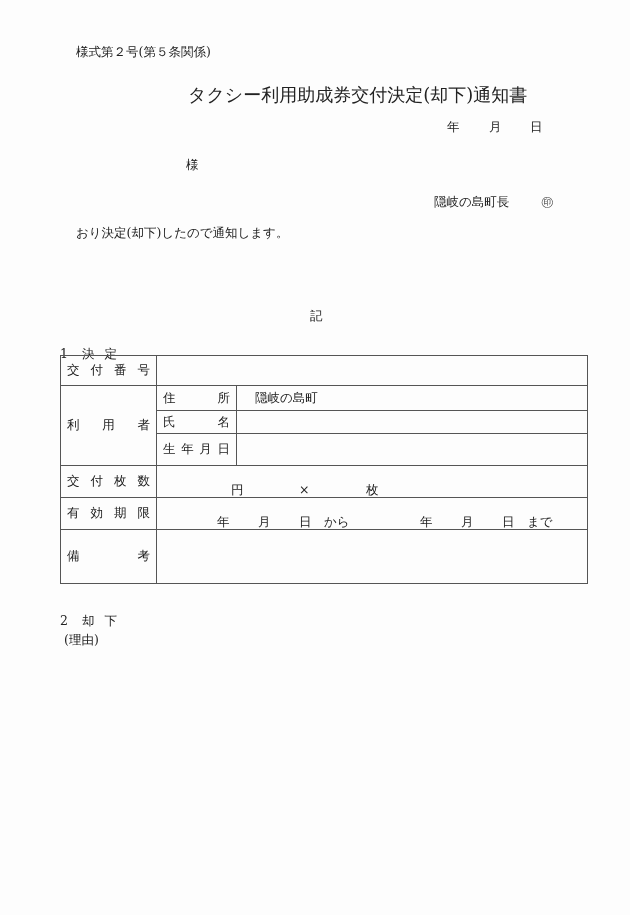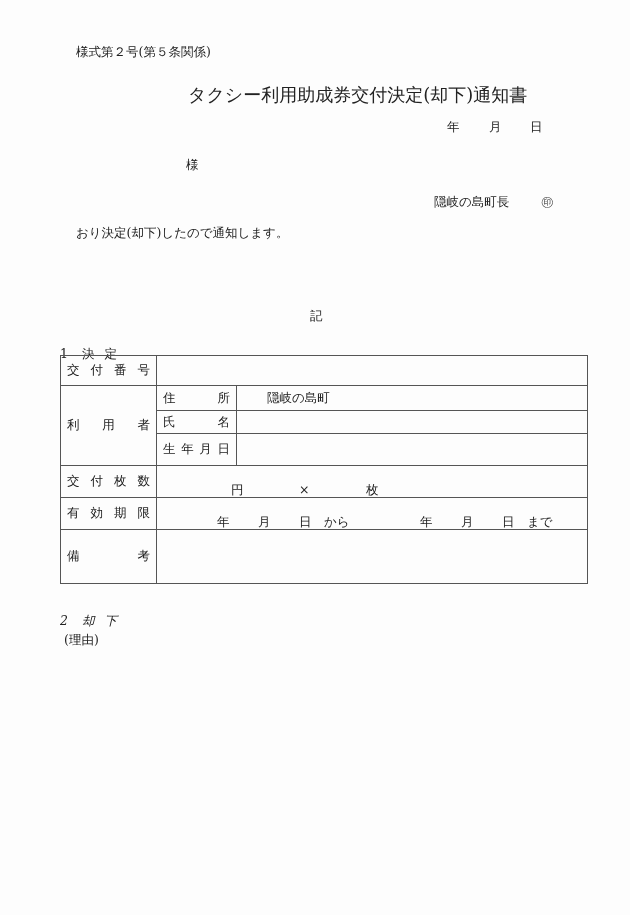--- a/index.html
+++ b/index.html
@@ -60,21 +60,21 @@
             <span>用</span>
             <span>者</span>
           </div>
     </td>
     <td class="sublbl">
       <div class="spread">
             <span>住</span>
             <span>所</span>
           </div>
     </td>
-    <td style="padding-left:30px;font-family:Liberation Serif, serif;">隠岐の島町</td>
+    <td style="padding-left:18px;font-family:Liberation Serif, serif;">隠岐の島町</td>
   </tr>
   <tr style="height:23px;">
     <td class="sublbl">
       <div class="spread">
             <span>氏</span>
             <span>名</span>
           </div>
     </td>
     <td></td>
   </tr>
@@ -129,16 +129,16 @@
       <div class="spread">
             <span>備</span>
             <span>考</span>
           </div>
     </td>
     <td colspan="2"></td>
   </tr>
 </tbody>
   </table>
 
-<div class="abs" style="left:60px;top:605px;font-style:italic;">
+<div class="abs" style="left:60px;top:605px;">
   <span>2</span><span style="display:inline-block;width:14px;"></span><span>却</span><span style="display:inline-block;width:10px;"></span><span>下</span>
 </div>
 <div class="abs" style="left:64px;top:624px;">(理由)</div>
 
 </body></html>

